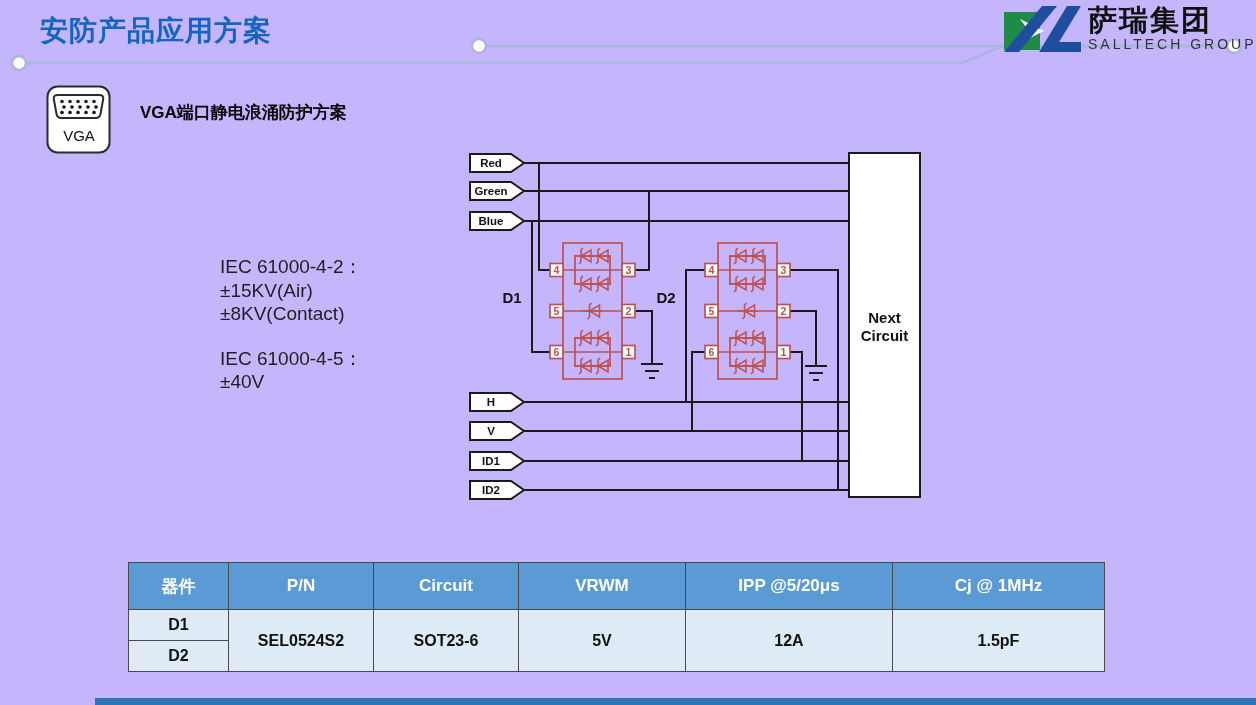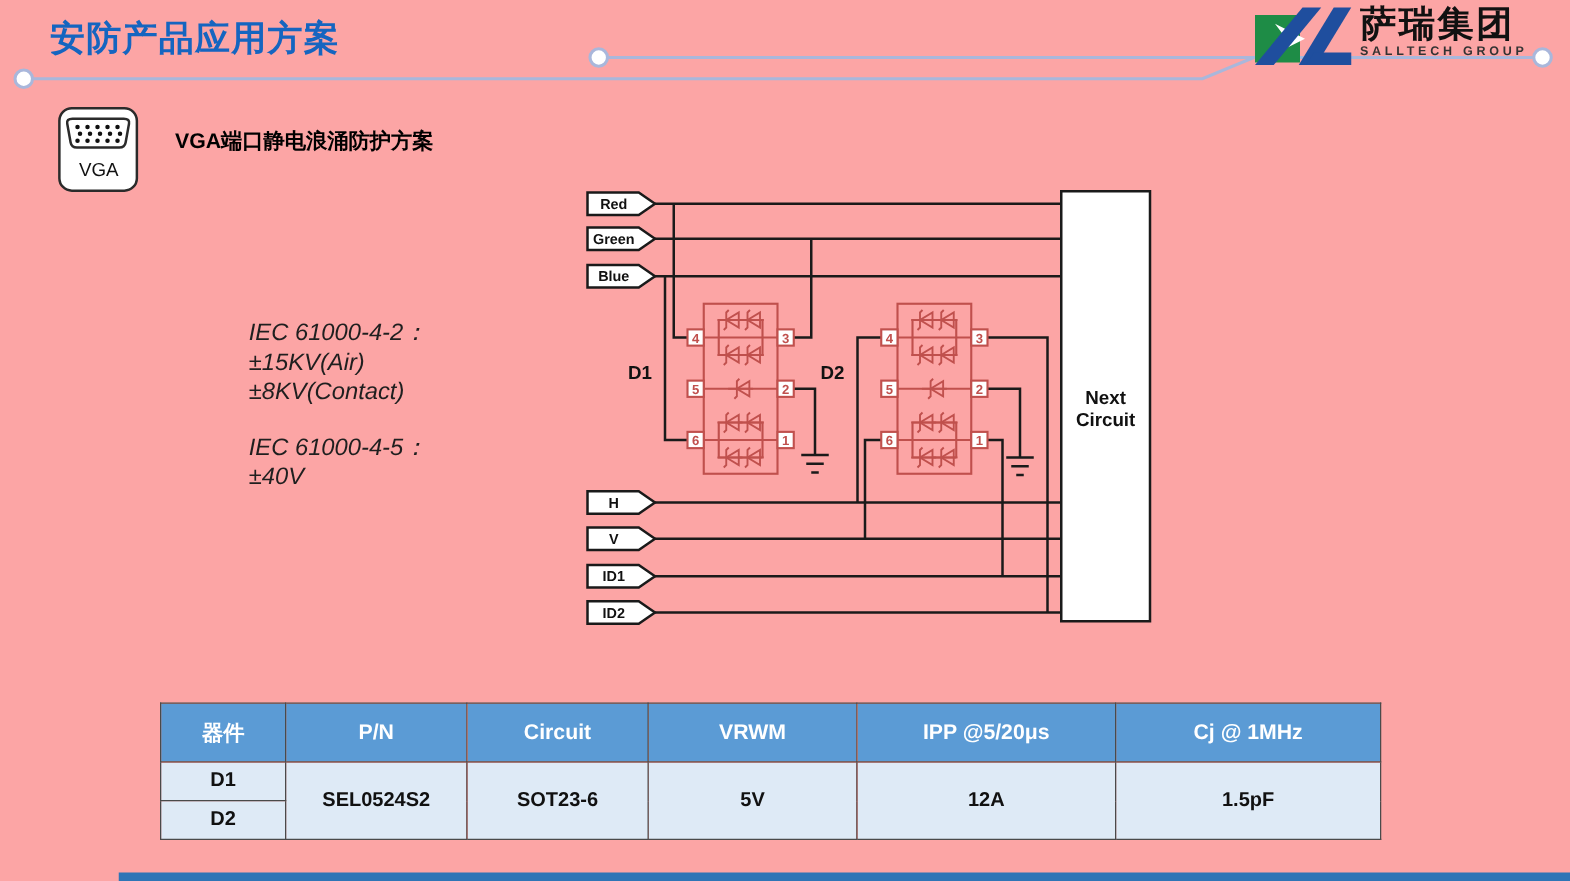--- a/index.html
+++ b/index.html
@@ -1,35 +1,35 @@
 <!DOCTYPE html>
 <html><head>
 <meta charset="utf-8">
 <style>
   html,body{margin:0;padding:0;background:#888;}
   .slide{
-    position:relative; width:1256px; height:705px; background:#fca5a5;
+    position:relative; width:1256px; height:705px; background:#c4b5fd;
     overflow:hidden; font-family:"Liberation Sans", sans-serif;
   }
   .abs{position:absolute;}
   
   .page-title{
     left:40px; top:12px; font-size:28px; font-weight:bold; color:#1565C0;
     letter-spacing:1px;
   }
   .deco-svg{left:0; top:0; pointer-events:none;}
   .logo-wrap{left:1004px; top:5px; display:flex; align-items:flex-start; gap:6px;justify-content:flex-end;}
   .logo-text-cn{font-size:29px; font-weight:600; color:#111; line-height:30px; letter-spacing:2px;}
-  .logo-text-en{font-size:10px; color:#333; letter-spacing:3px; margin-top:1px; white-space:nowrap;font-weight:bold;}
+  .logo-text-en{font-size:14px; color:#333; letter-spacing:3px; margin-top:1px; white-space:nowrap;}
   
   .section-title{
     left:140px; top:101px; font-size:17px; font-weight:bold; color:#000;
   }
   
-  .spec-block{left:199px; top:255px; font-size:19px; color:#1f1f1f; line-height:23.5px;font-style:italic;}
+  .spec-block{left:220px; top:255px; font-size:19px; color:#1f1f1f; line-height:23.5px;}
   .spec-block .gap{height:21px;}
   
   .spec-table{
     left:128px; top:562px; border-collapse:collapse; table-layout:fixed;
     width:976px;
   }
   .spec-table th, .spec-table td{
     border:1.5px solid #4a4a4a; text-align:center; vertical-align:middle;
     padding:0; overflow:hidden;
   }

